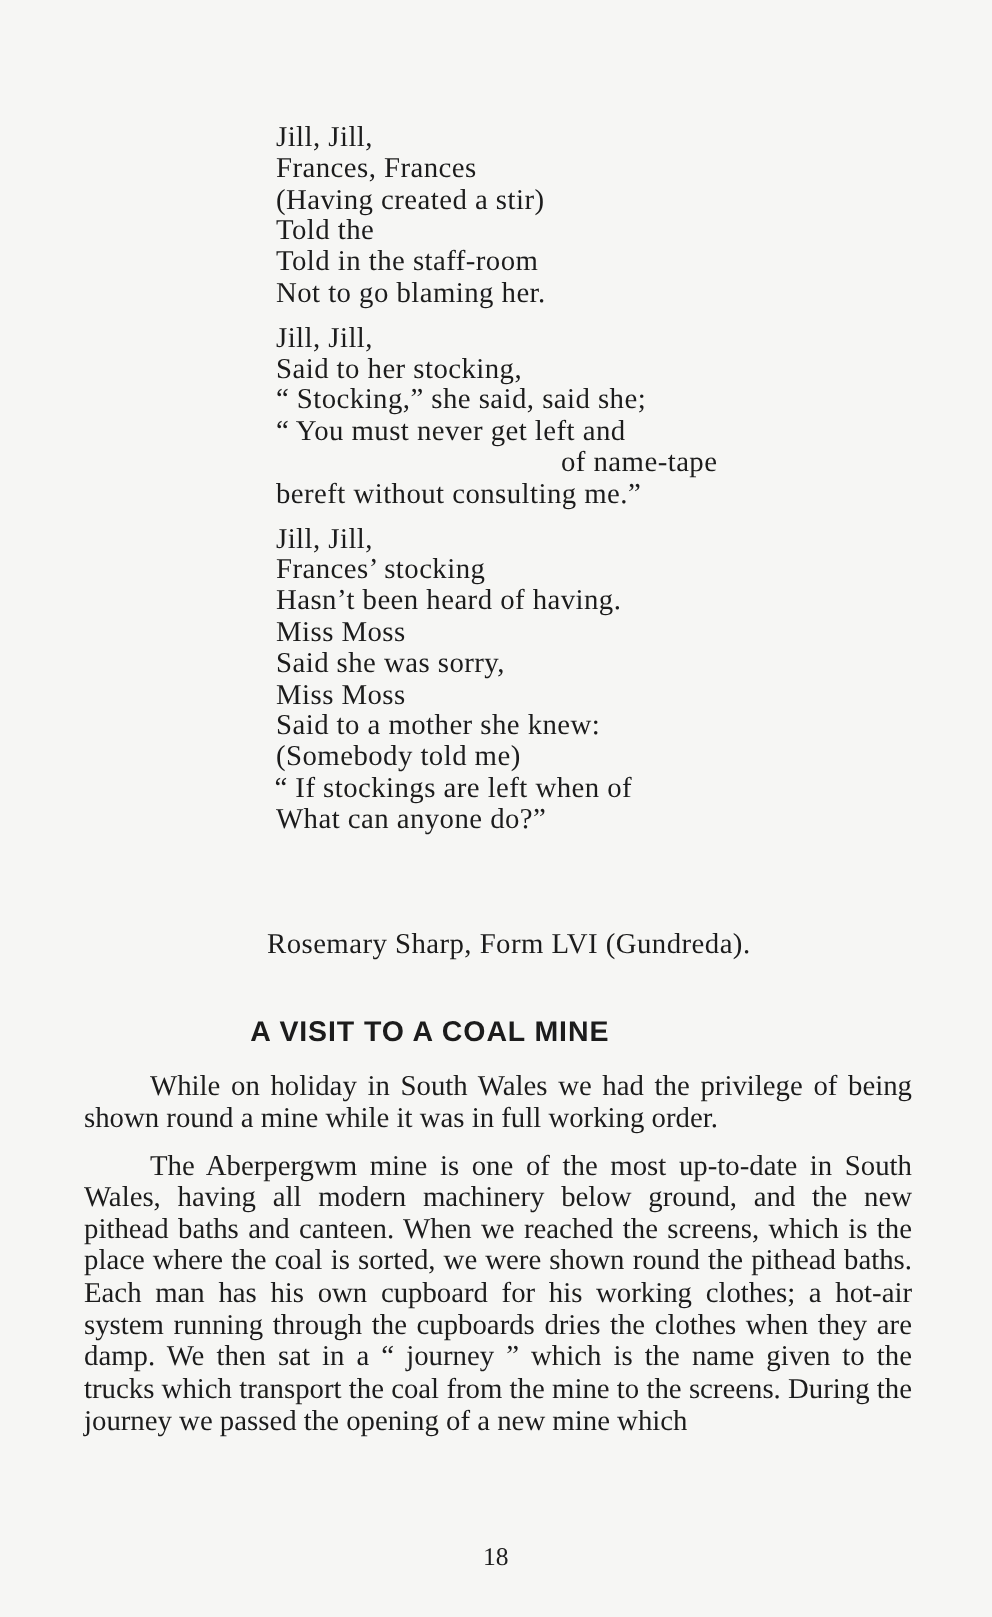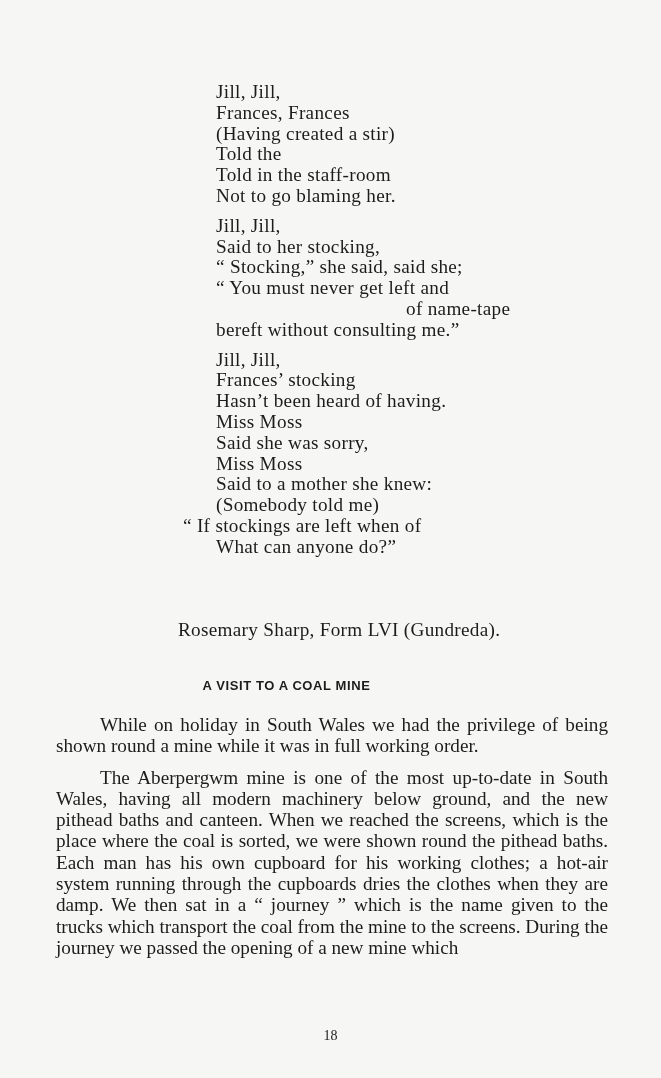--- a/index.html
+++ b/index.html
@@ -30,42 +30,41 @@
       font-size: 19.2px;
       line-height: 20.8px;
       letter-spacing: 0.3px;
     }
     .stanza {
       margin: 0 0 9px 0;
     }
     .line {
       display: block;
       white-space: pre;
-      margin-left: 32px;
     }
     .line.indent-1 { padding-left: 190px; }
     .line.indent-2 { padding-left: 103px; }
     .line.neg-indent { margin-left: -1px; }
     .attribution {
       position: absolute;
       left: 178px;
       top: 619px;
       font-size: 19.2px;
       letter-spacing: 0.3px;
       white-space: pre;
     }
     .article-title {
       position: absolute;
       left: 0;
       width: 573px;
       top: 678px;
       text-align: center;
       font-family: "Liberation Sans", "DejaVu Sans", sans-serif;
       font-weight: bold;
-      font-size: 13px;
+      font-size: 19px;
       letter-spacing: 0.6px;
     }
     .article-body {
       position: absolute;
       left: 56px;
       top: 714px;
       width: 552px;
       font-size: 19.2px;
       line-height: 21.3px;
       text-align: justify;
@@ -74,21 +73,21 @@
     .para {
       margin: 0 0 10px 0;
       text-indent: 44px;
     }
     .page-number {
       position: absolute;
       left: 0;
       width: 661px;
       top: 1028px;
       text-align: center;
-      font-size: 14px;
+      font-size: 17px;
     }
   </style>
 </head>
 <body>
 
 <div class="page">
 
   <div class="poem">
     <div class="stanza">
       <span class="line">Jill, Jill,</span>

